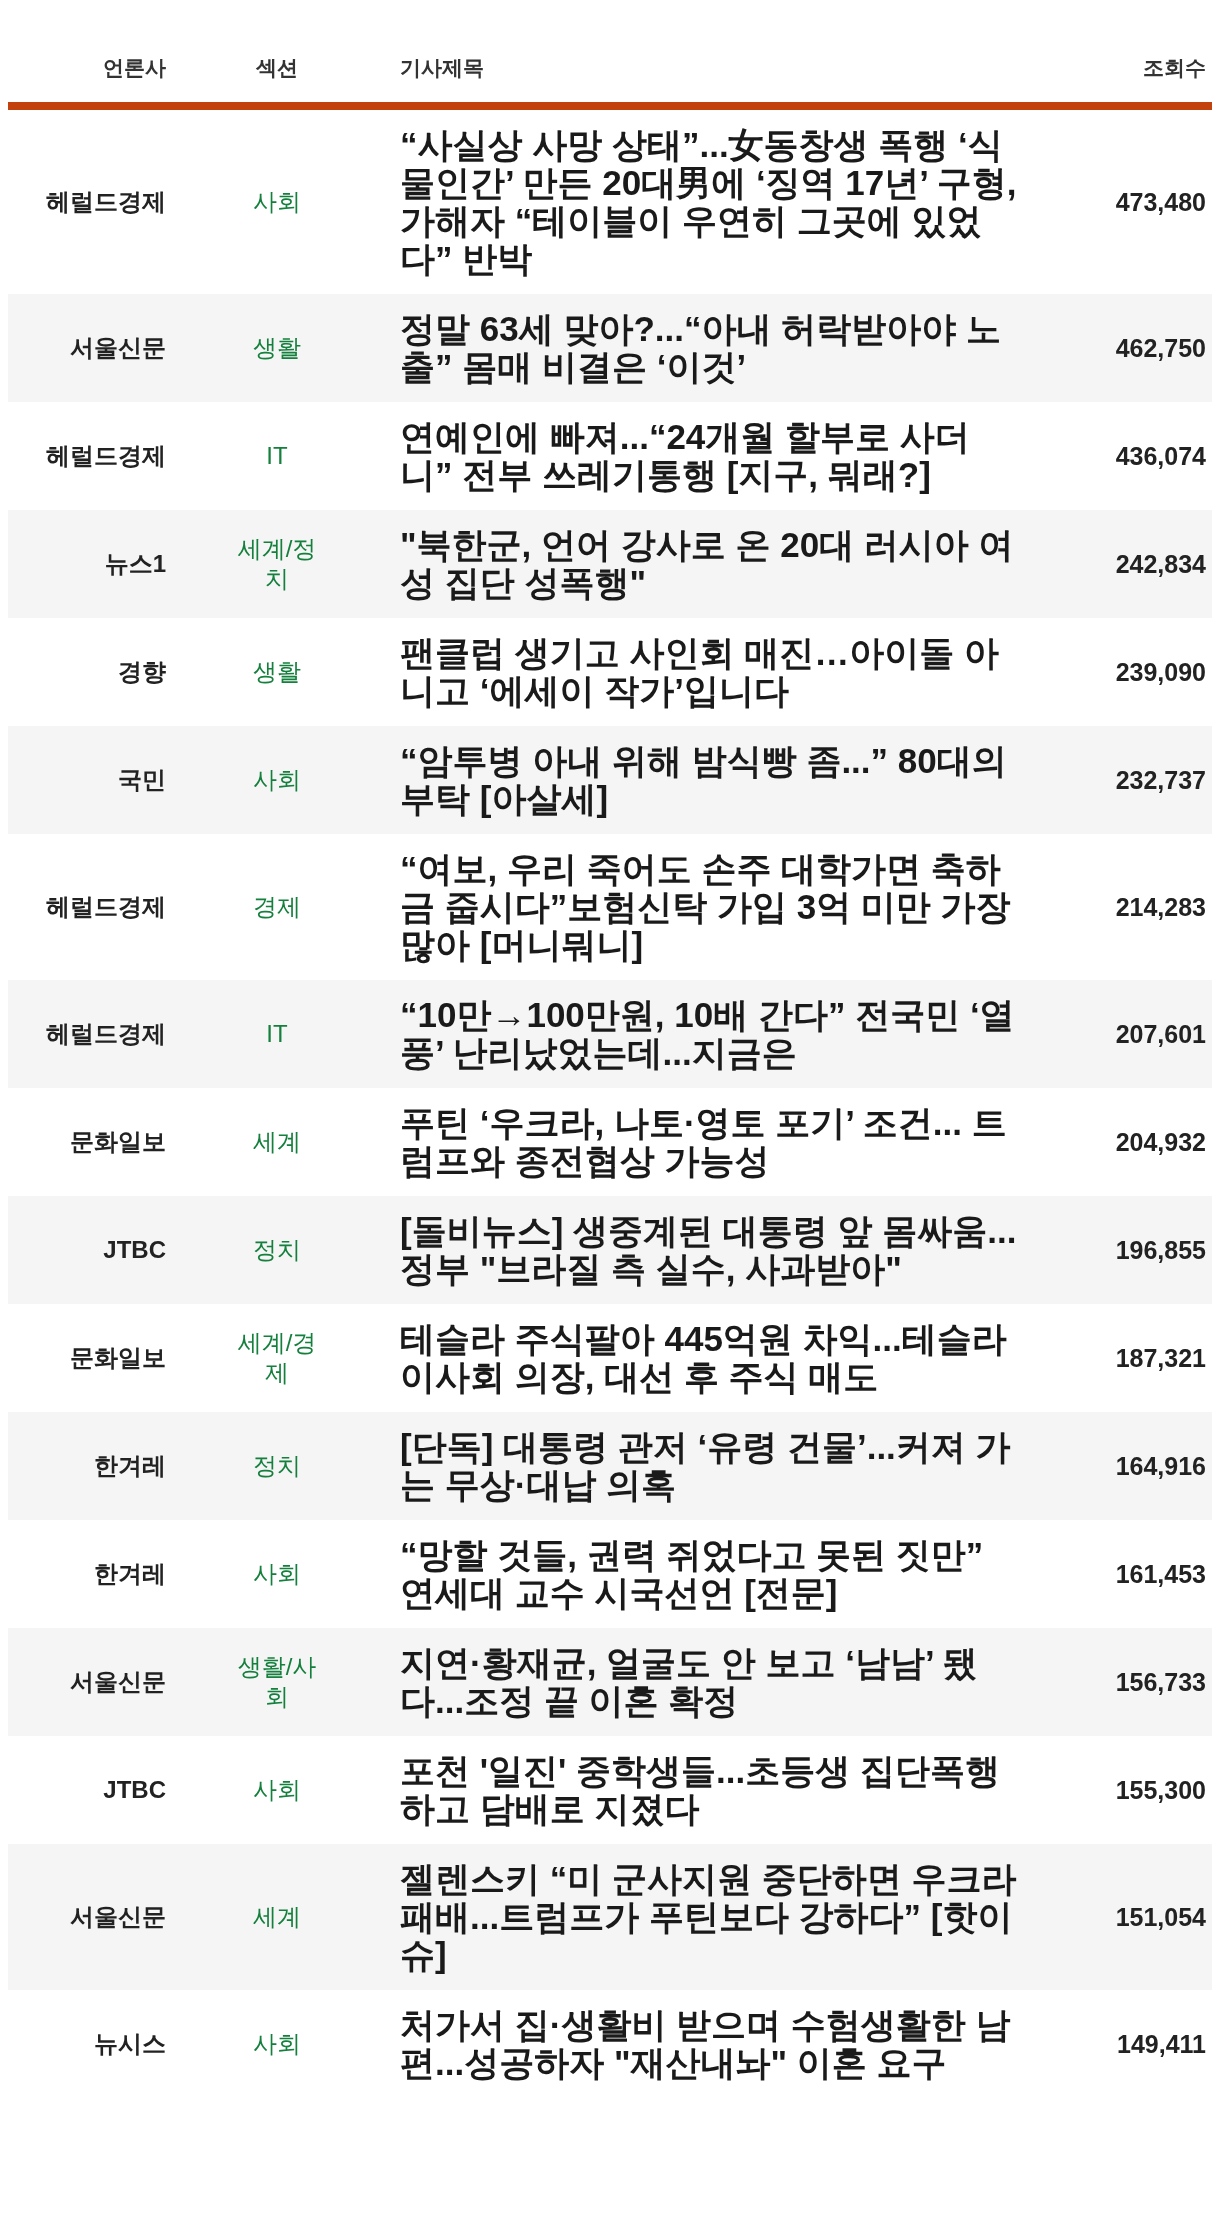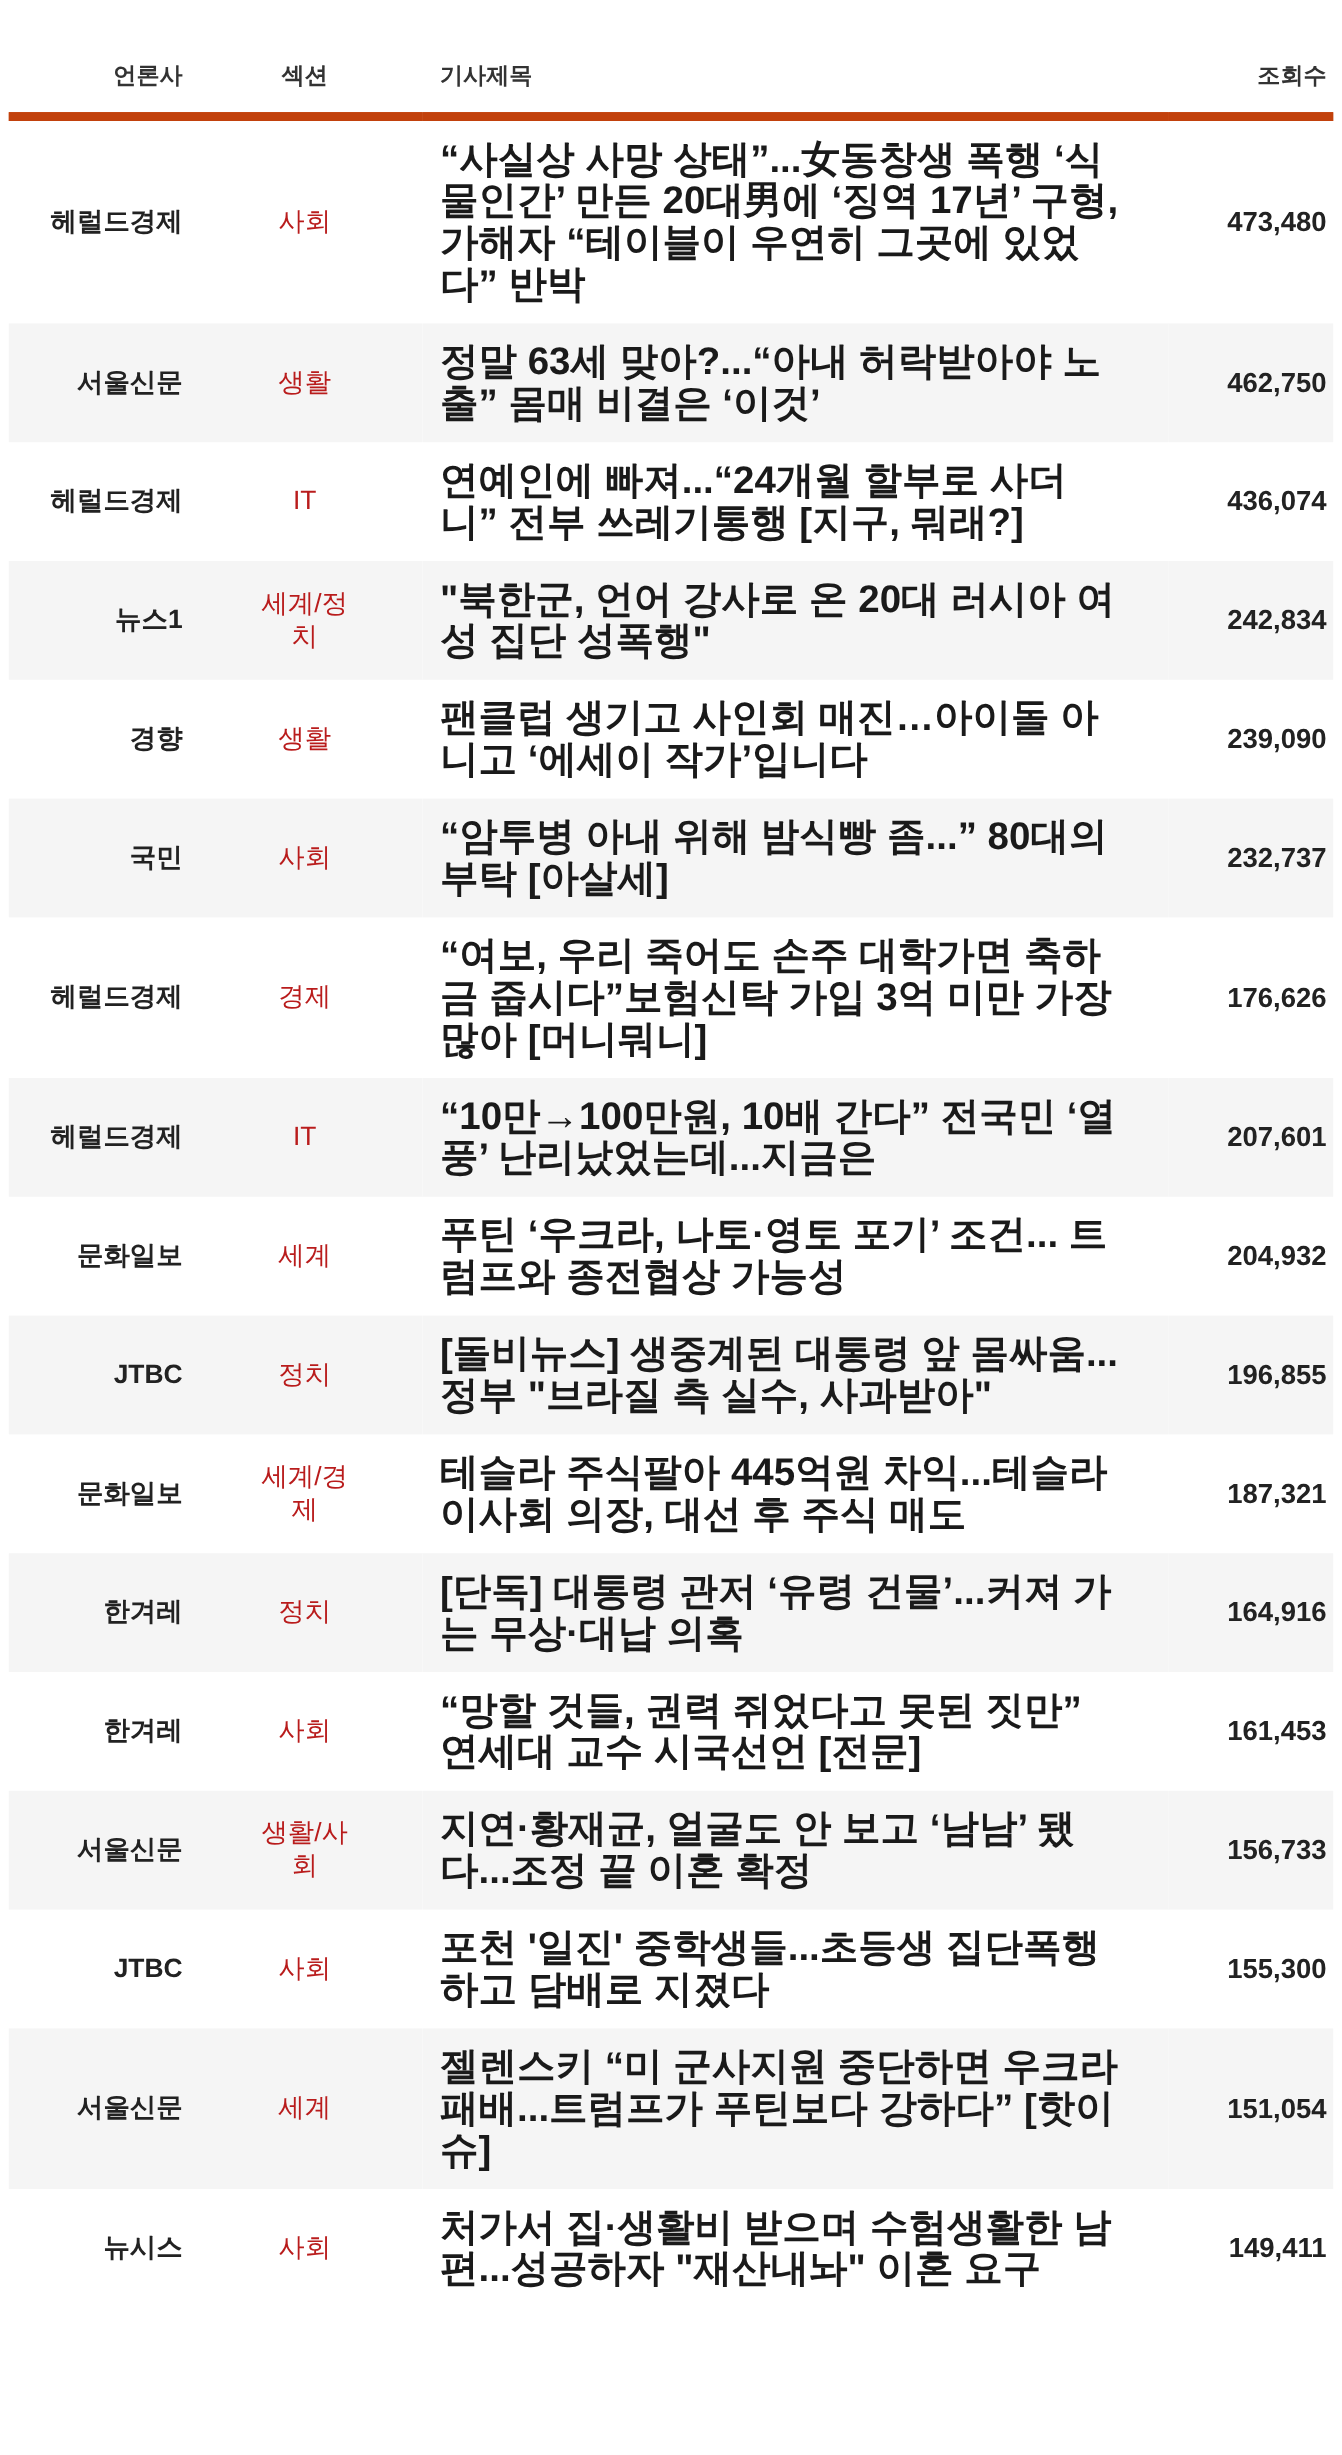--- a/index.html
+++ b/index.html
@@ -43,21 +43,21 @@
     font-weight:700;
     line-height:30px;
     color:#222;
     padding:16px 4px 16px 0;
   }
   td.section{
     text-align:center;
     font-size:24px;
     font-weight:400;
     line-height:30px;
-    color:#b91c1c;
+    color:#15803d;
     padding:16px 57px;
   }
   td.headline{
     text-align:left;
     font-size:35px;
     font-weight:700;
     line-height:38px;
     color:#1a1a1a;
     padding:16px 42px 16px 16px;
     word-break:normal;
@@ -134,21 +134,21 @@
     <td class="press">국민</td>
     <td class="section">사회</td>
     <td class="headline">“암투병 아내 위해 밤식빵 좀...” 80대의 부탁 [아살세]</td>
     <td class="views">232,737</td>
   </tr>
 
   <tr>
     <td class="press">헤럴드경제</td>
     <td class="section">경제</td>
     <td class="headline">“여보, 우리 죽어도 손주 대학가면 축하금 줍시다”보험신탁 가입 3억 미만 가장 많아 [머니뭐니]</td>
-    <td class="views">176,626</td>
+    <td class="views">214,283</td>
   </tr>
 
   <tr>
     <td class="press">헤럴드경제</td>
     <td class="section">IT</td>
     <td class="headline">“10만→100만원, 10배 간다” 전국민 ‘열풍’ 난리났었는데...지금은</td>
     <td class="views">207,601</td>
   </tr>
 
   <tr>

